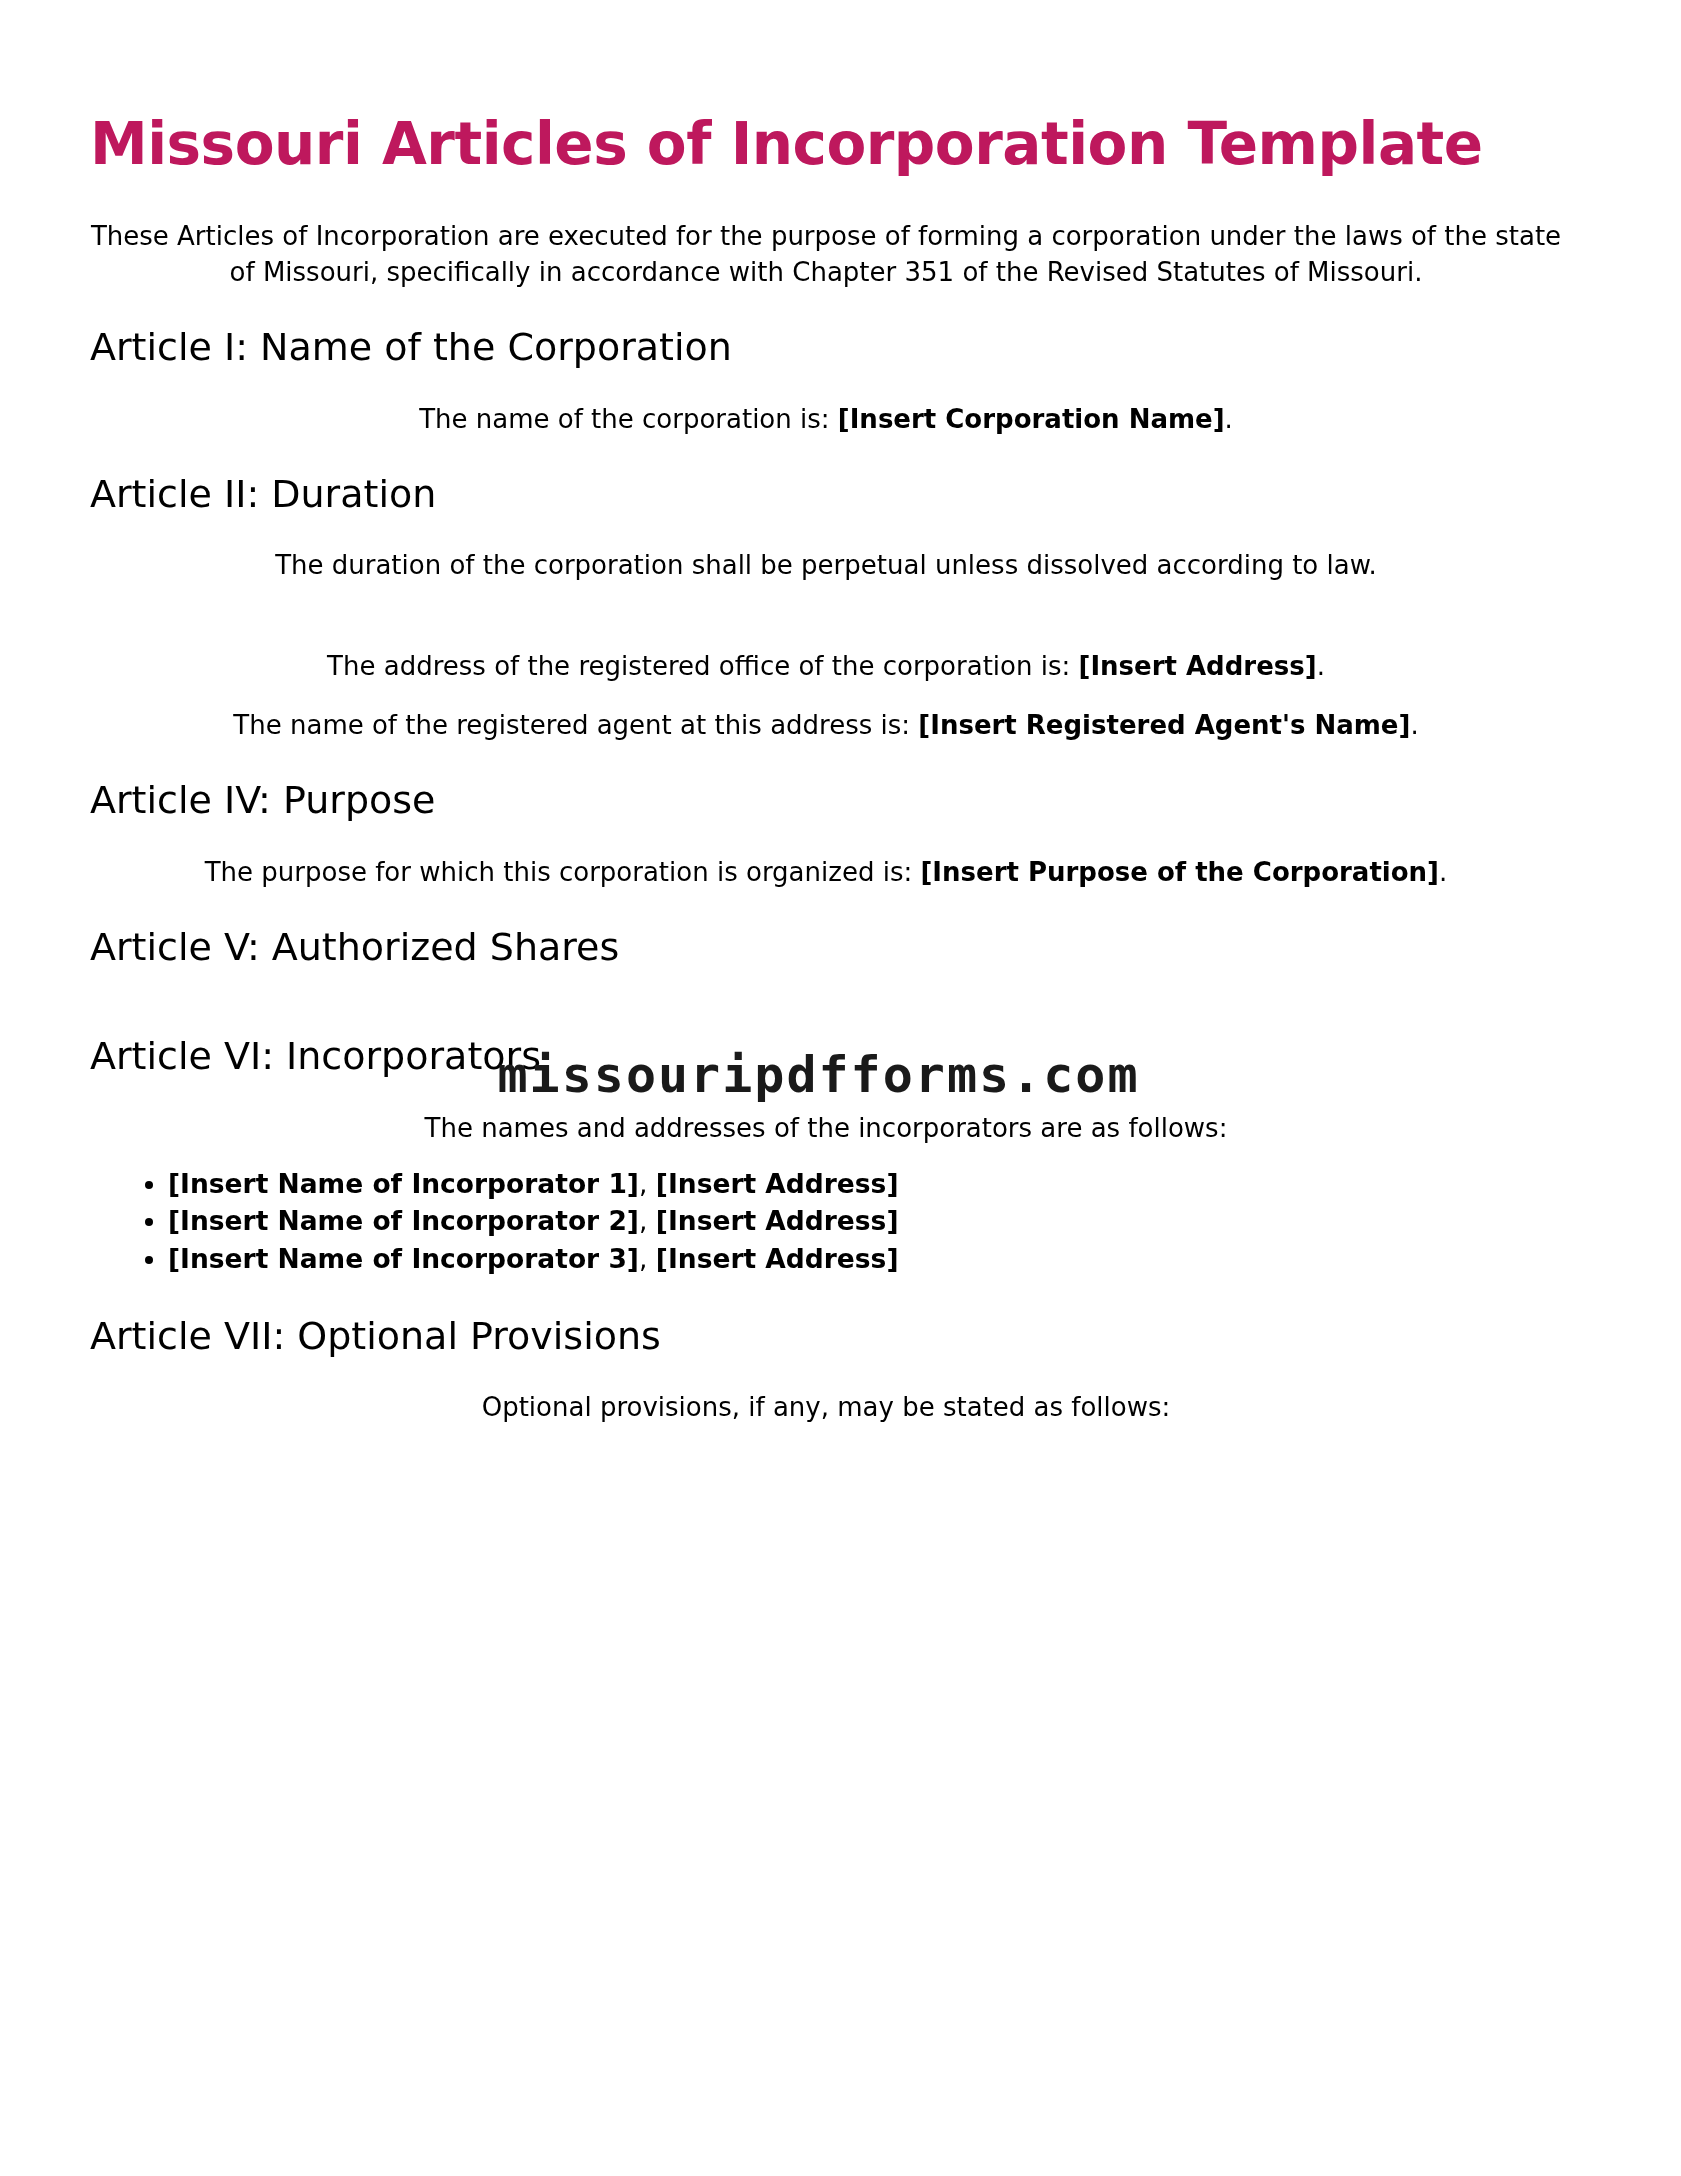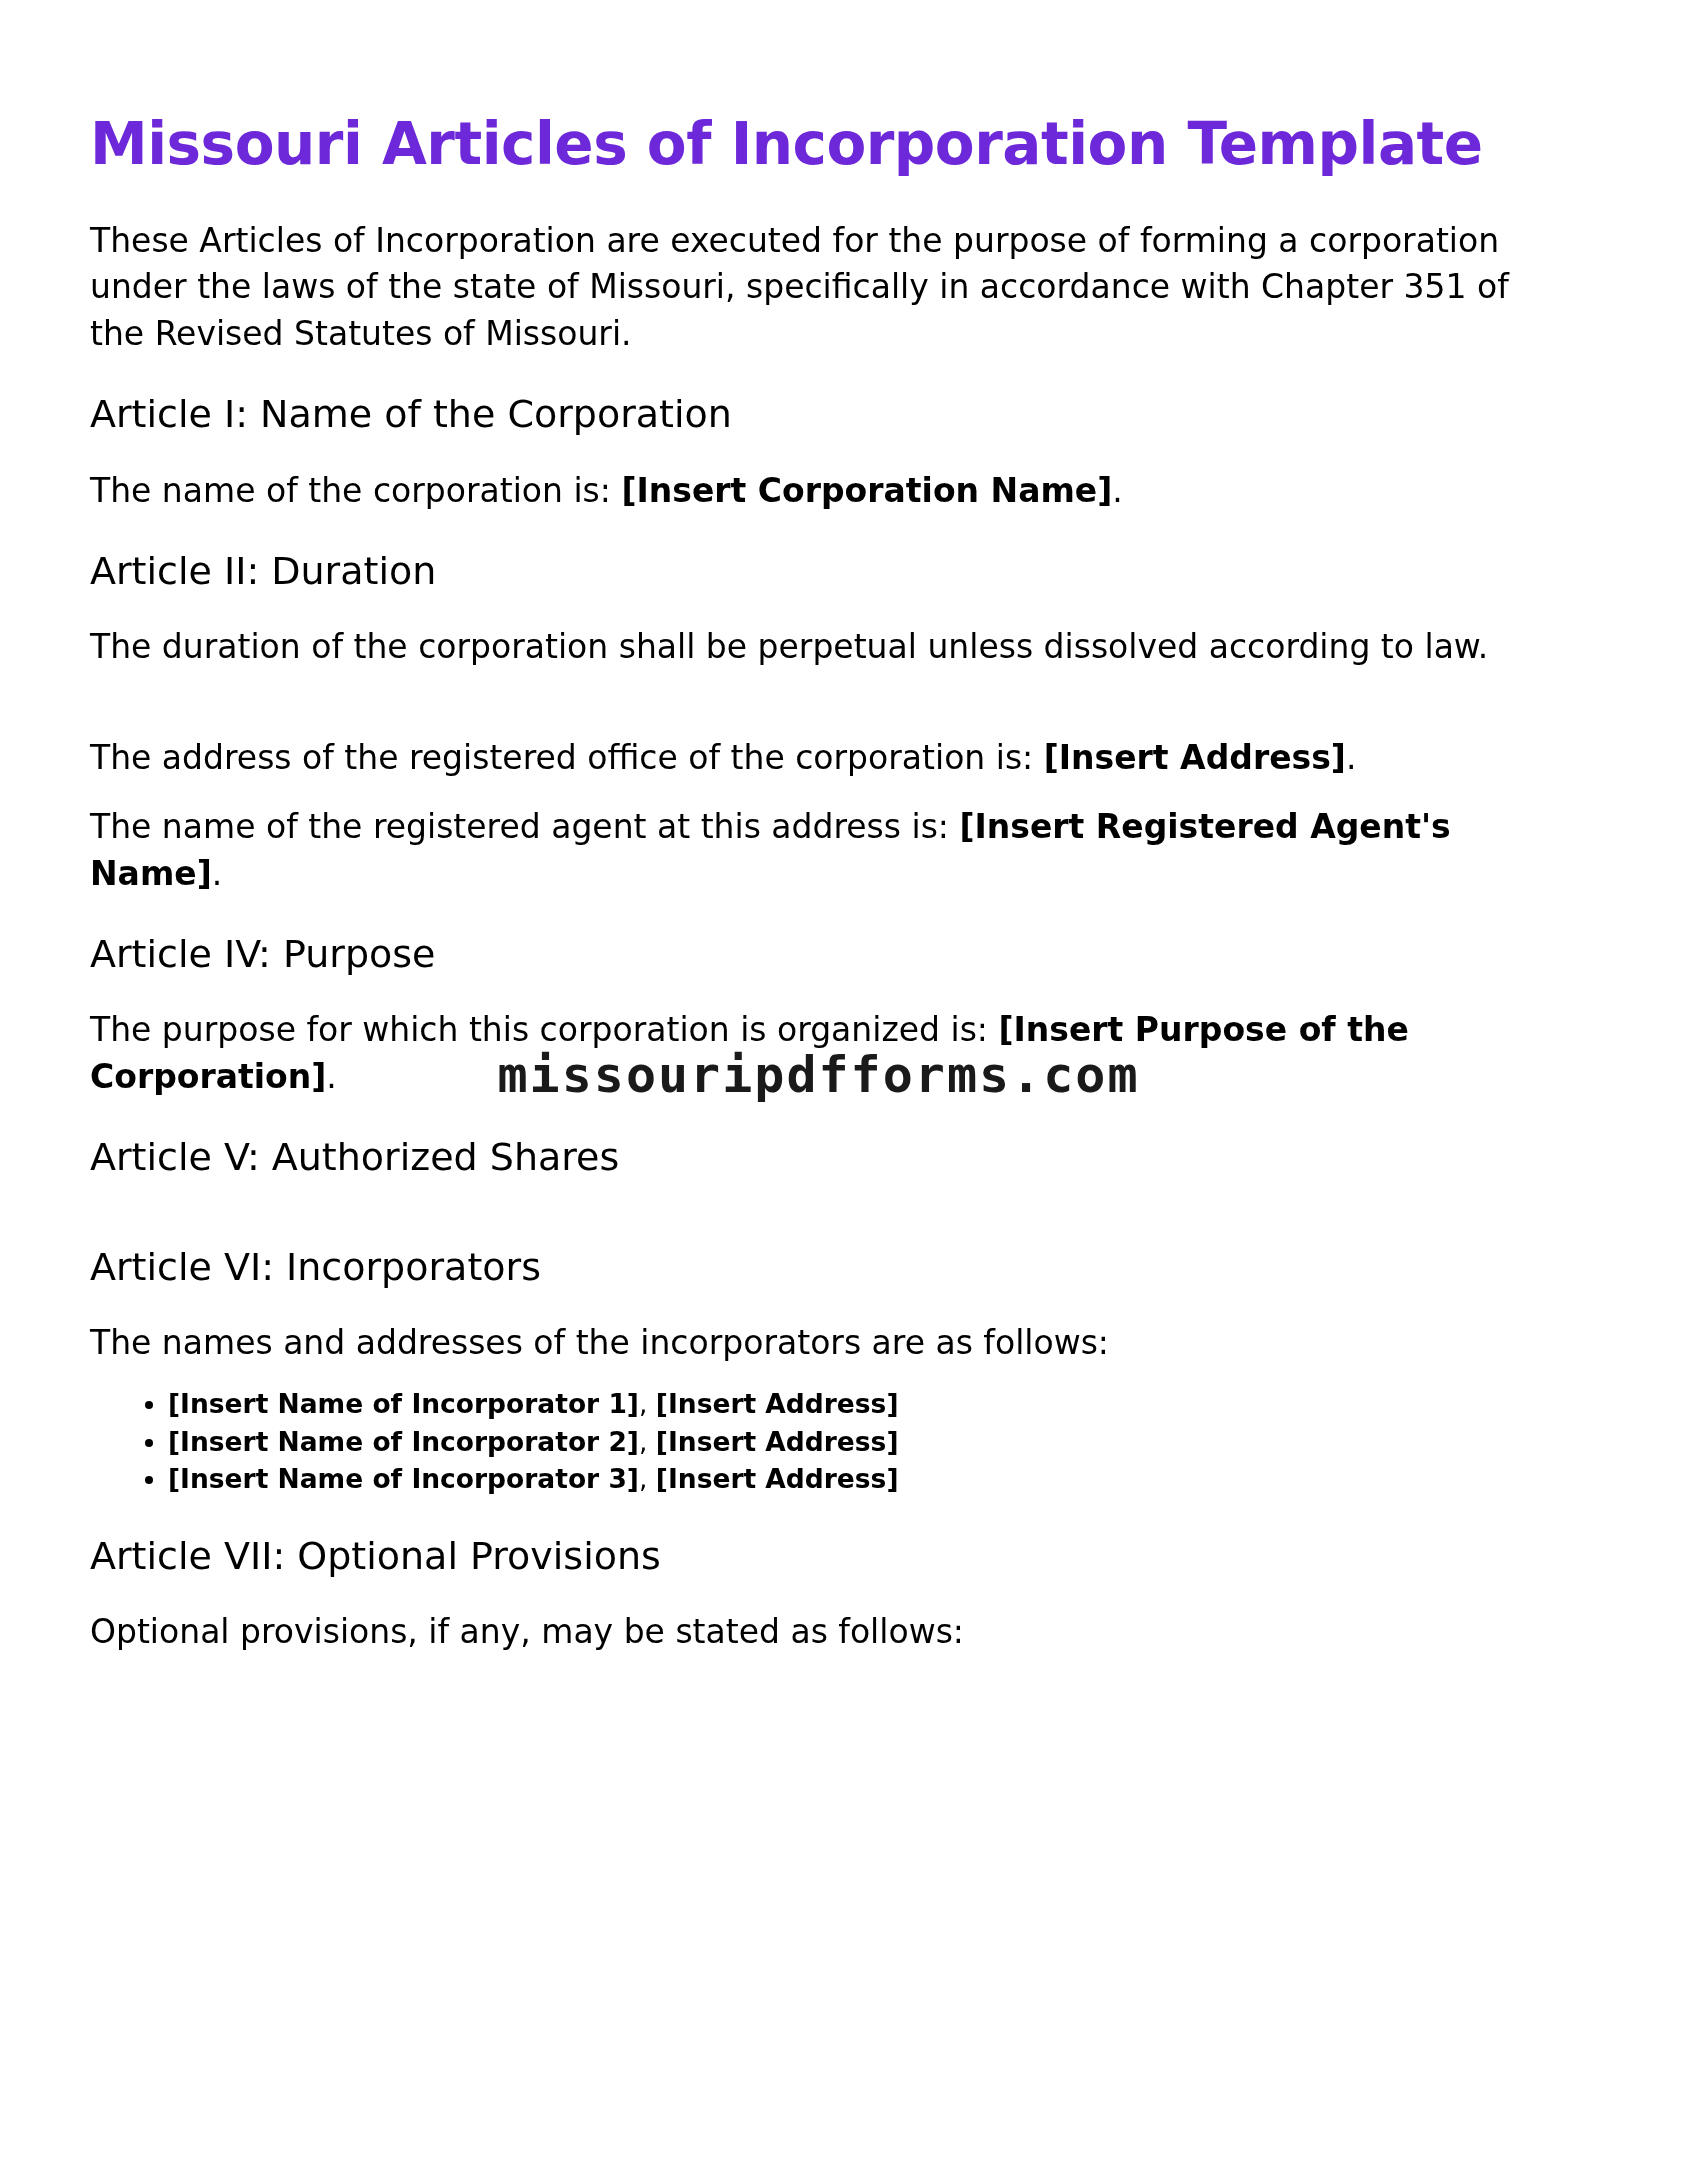--- a/index.html
+++ b/index.html
@@ -29,37 +29,38 @@
     top: 0;
     width: 1472px;
   }
   h1.doc-title {
     font-size: 58px;
     font-weight: bold;
     line-height: 1.13;
     letter-spacing: -0.5px;
     margin: 0;
     padding-top: 112px;
-    color: #6d28d9;
+    color: #be185d;
   }
   h2.article-heading {
     font-size: 38px;
     font-weight: normal;
     line-height: 1.2;
     margin: 0;
     padding: 0;
     color: #000000;
   }
   p.body-text {
-    font-size: 33px;
+    font-size: 26px;
     font-weight: normal;
     line-height: 1.42;
     margin: 0;
     padding: 0;
     color: #000000;
+    text-align: center;
   }
   b, strong {
     font-weight: bold;
   }
   ul.incorporator-list {
     margin: 0;
     padding: 0 0 0 78px;
     list-style-type: disc;
     font-size: 26.5px;
   }

